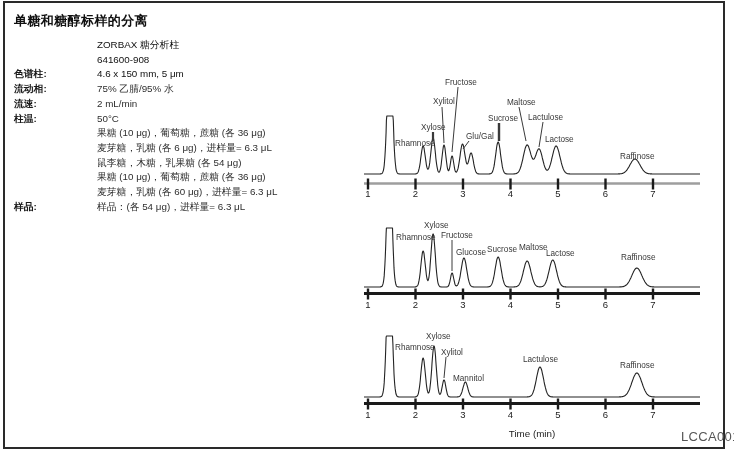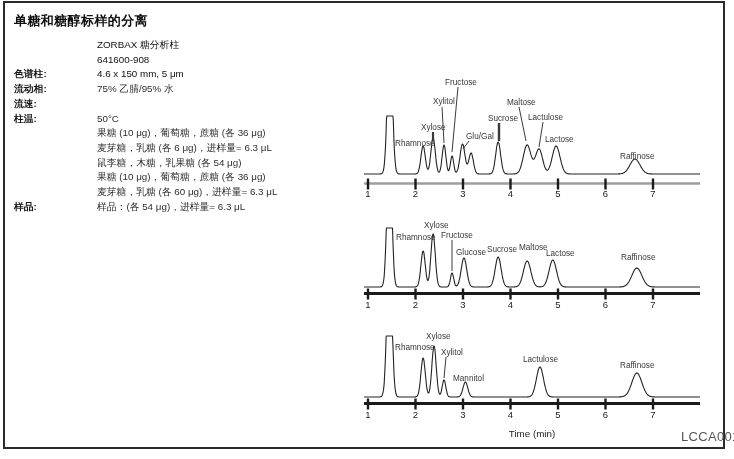--- a/index.html
+++ b/index.html
@@ -48,20 +48,23 @@
     </div>
   </div>
   <div class="prow">
     <div class="plabel">流动相:</div>
     <div class="pvals">
       <div>75% 乙腈/95% 水</div>
     </div>
   </div>
   <div class="prow">
     <div class="plabel">流速:</div>
+    <div class="pvals">
+      <div>2 mL/min</div>
+    </div>
   </div>
   <div class="prow">
     <div class="plabel">柱温:</div>
     <div class="pvals">
       <div>50°C</div>
     </div>
   </div>
   <div class="prow">
   </div>
   <div class="prow">

